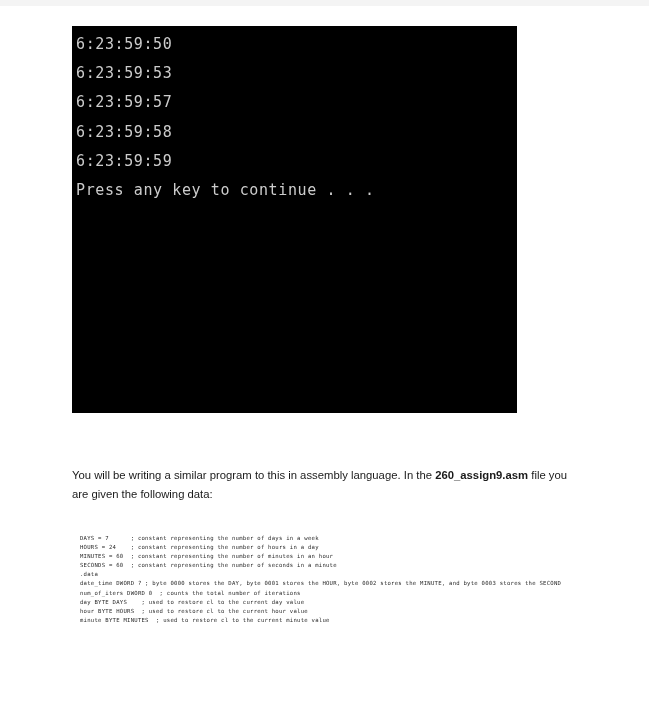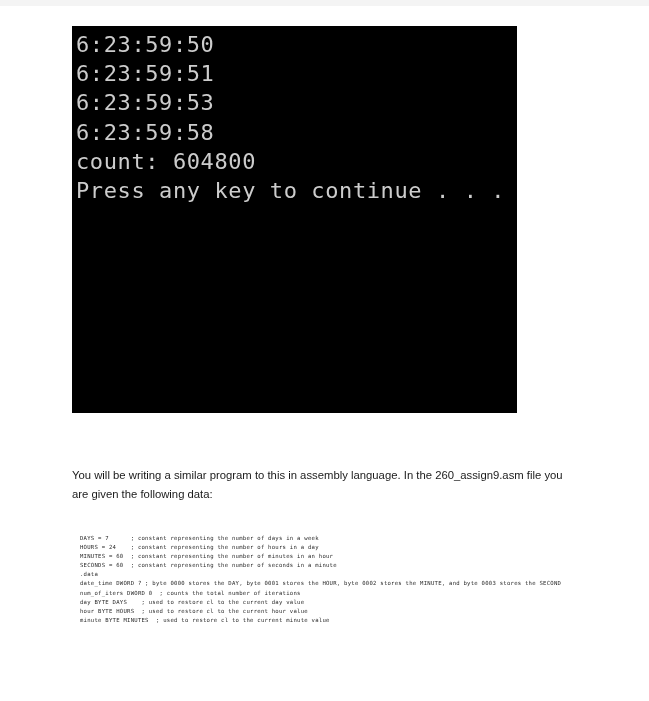--- a/index.html
+++ b/index.html
@@ -31,42 +31,42 @@
     top: 26px;
     width: 445px;
     height: 387px;
     background: #000000;
     overflow: hidden;
     box-sizing: border-box;
     padding: 4px 0 0 4px;
   }
   .console-line {
     font-family: "DejaVu Sans Mono", "Liberation Mono", monospace;
-    font-size: 22px;
+    font-size: 15px;
     line-height: 29.2px;
     color: #cccccc;
     white-space: pre;
     letter-spacing: 0.6px;
   }
   .console-line.blank {
     color: transparent;
   }
 
   
   .paragraph {
     position: absolute;
     left: 72px;
     top: 466px;
     width: 500px;
     font-size: 11.3px;
     line-height: 19px;
     color: #1a1a1a;
   }
   .paragraph b {
-    font-weight: normal;
+    font-weight: bold;
   }
 
   
   .code-block {
     position: absolute;
     left: 80px;
     top: 534px;
     width: 560px;
   }
   .code-line {
@@ -81,24 +81,24 @@
     color: transparent;
   }
 </style>
 </head>
 <body>
 
 <div class="top-strip"></div>
 
 <div class="console">
   <div class="console-line">6:23:59:50</div>
-  <div class="console-line">6:23:59:51</div>
   <div class="console-line">6:23:59:53</div>
+  <div class="console-line">6:23:59:57</div>
   <div class="console-line">6:23:59:58</div>
-  <div class="console-line">count: 604800</div>
+  <div class="console-line">6:23:59:59</div>
   <div class="console-line blank"></div>
   <div class="console-line">Press any key to continue . . .</div>
 </div>
 
 <div class="paragraph"><span>You will be writing a similar program to this in assembly language.  In the </span><b>260_assign9.asm</b><span> file you are given the following data:</span></div>
 
 <div class="code-block">
   <div class="code-line">DAYS = 7      ; constant representing the number of days in a week</div>
   <div class="code-line">HOURS = 24    ; constant representing the number of hours in a day</div>
   <div class="code-line">MINUTES = 60  ; constant representing the number of minutes in an hour</div>

